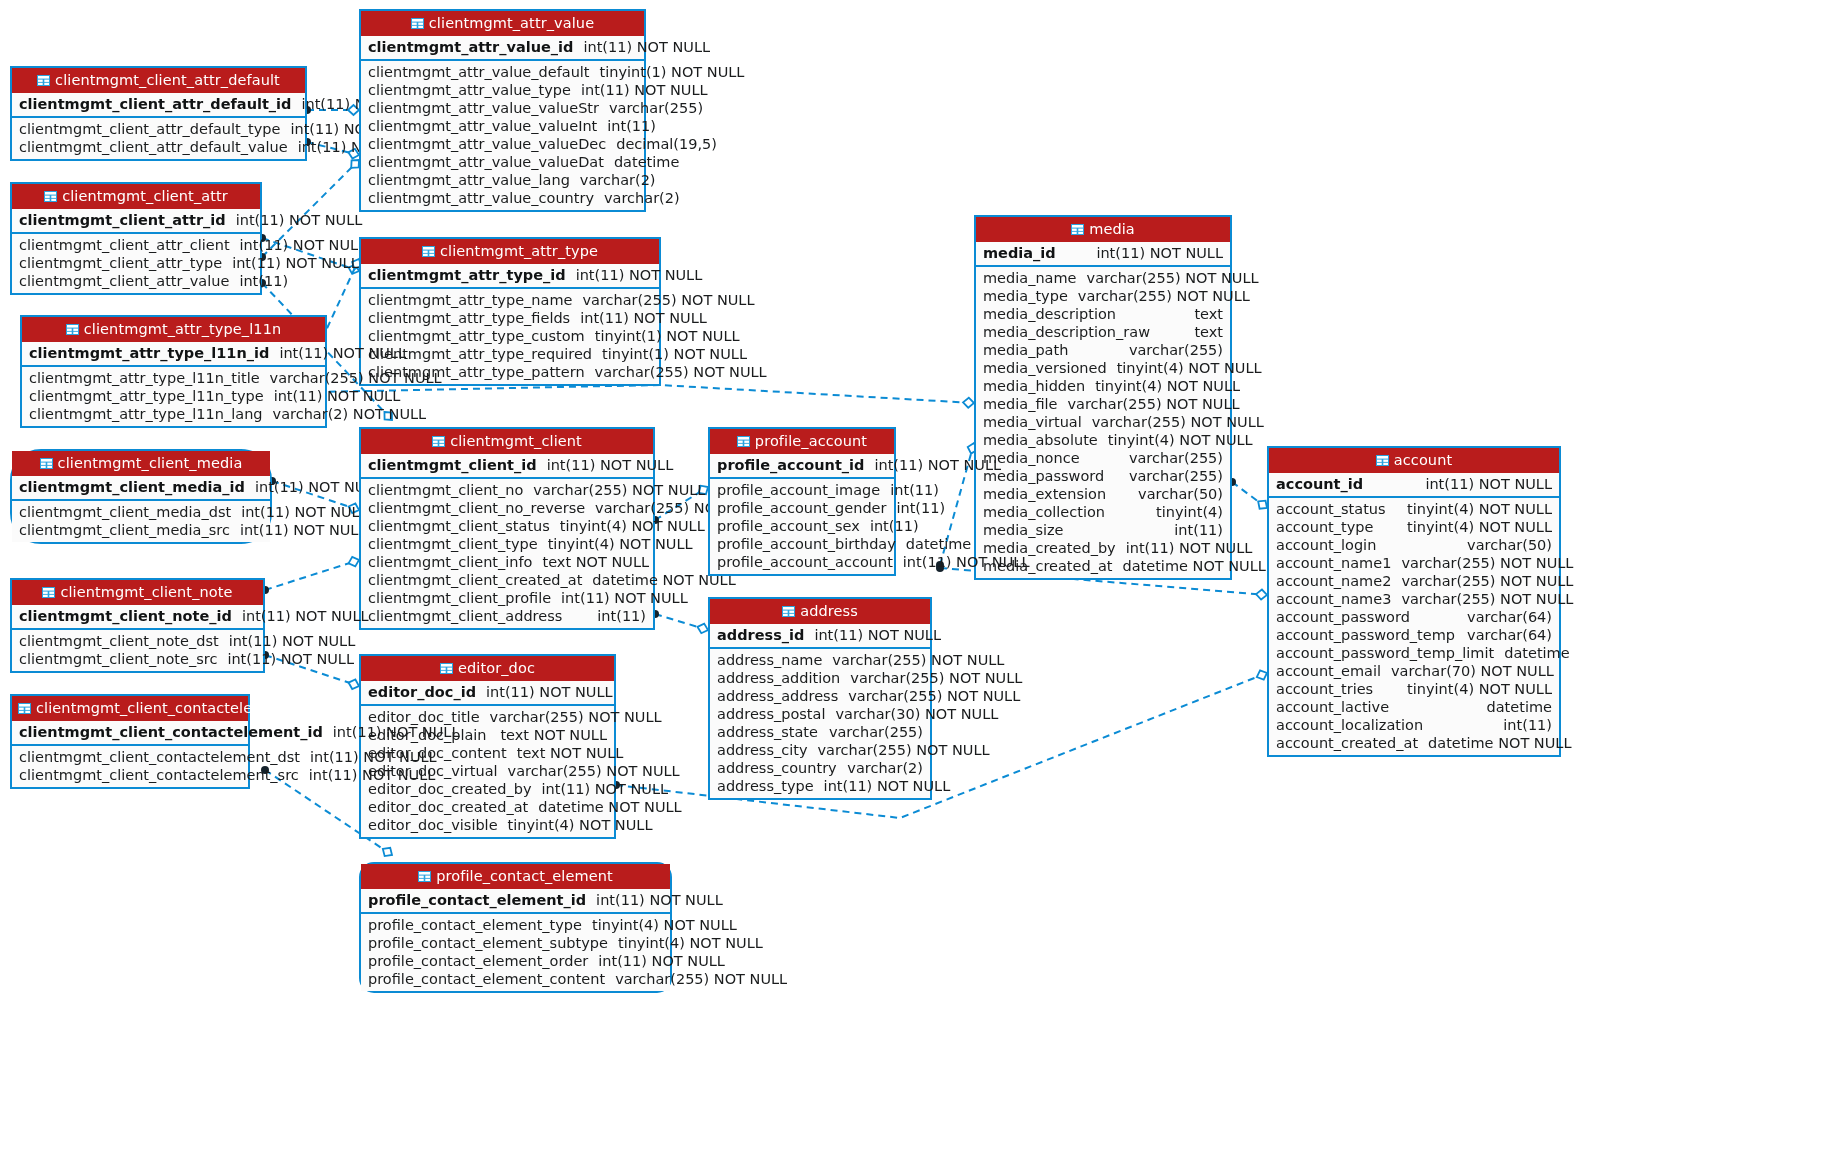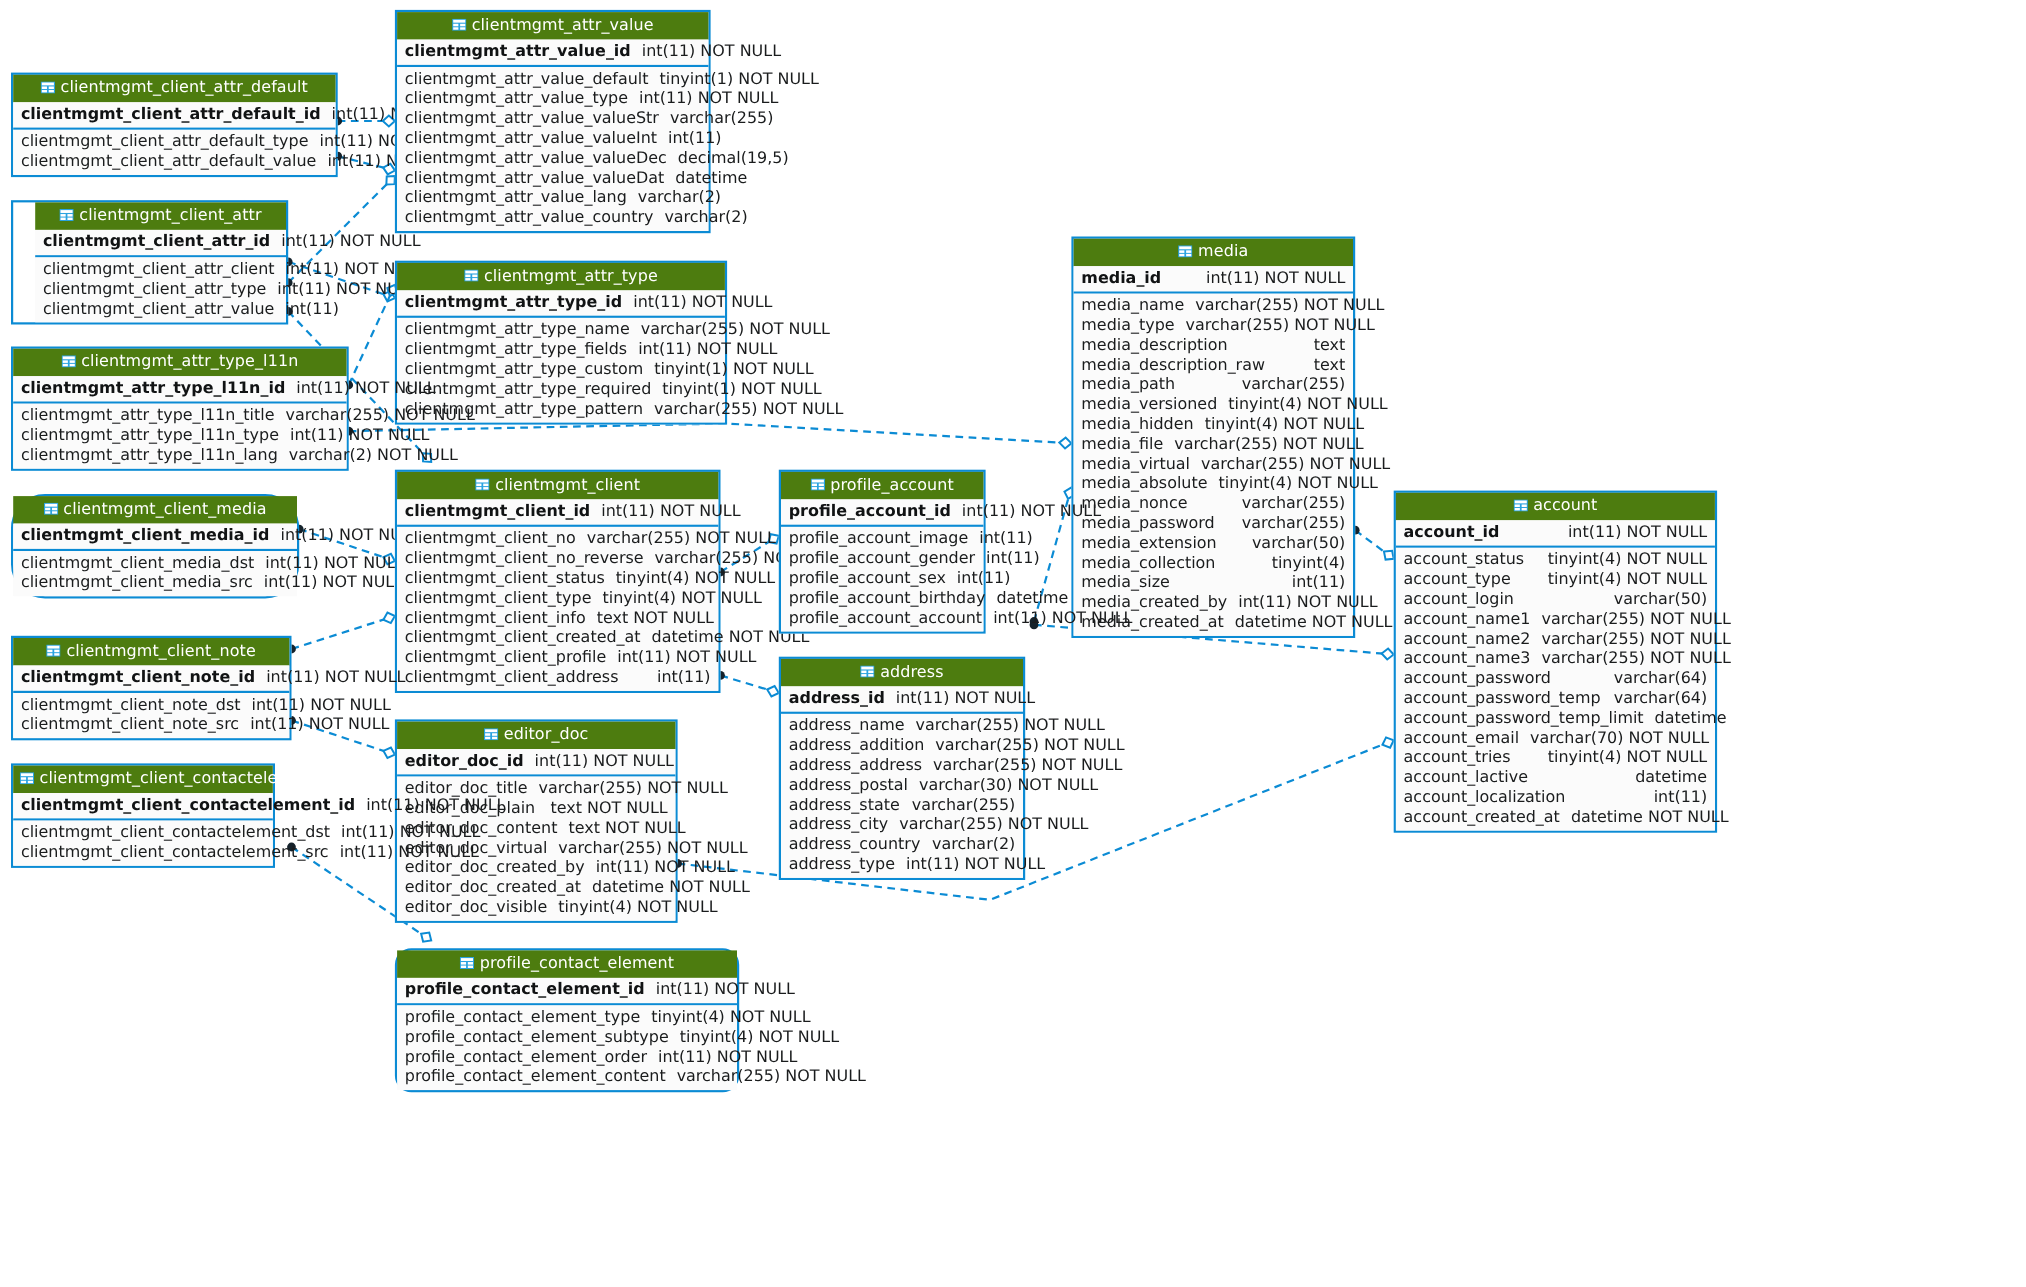--- a/index.html
+++ b/index.html
@@ -25,21 +25,21 @@
     z-index: 1;
   }
   .entity {
     position: absolute;
     background: #ffffff;
     border: 2px solid #0b8bd4;
     box-sizing: border-box;
     z-index: 3;
   }
   .entity-header {
-    background: #4d7c0f;
+    background: #b91c1c;
     color: #ffffff;
     font-size: 14.5px;
     text-align: center;
     padding: 4px 6px 5px 6px;
     white-space: nowrap;
     letter-spacing: 0.1px;
   }
   .tbl-icon {
     display: inline-block;
     width: 13px;
@@ -247,21 +247,21 @@
         <div class="field">
           <span class="fname">clientmgmt_attr_value_lang</span>
           <span class="ftype">varchar(2)</span>
         </div>
         <div class="field">
           <span class="fname">clientmgmt_attr_value_country</span>
           <span class="ftype">varchar(2)</span>
         </div>
       </div>
     </div>
-    <div class="entity" style="left: 10px; top: 182px; width: 252px; padding-left: 20px;">
+    <div class="entity" style="left: 10px; top: 182px; width: 252px;">
       <div class="entity-header"><span class="tbl-icon"><svg width="13" height="11" viewBox="0 0 13 11">
             <rect x="0" y="0" width="13" height="11" fill="#2aa3e0"></rect>
             <rect x="1" y="1" width="11" height="2.6" fill="#ffffff"></rect>
             <rect x="1" y="4.6" width="4.7" height="2.3" fill="#ffffff"></rect>
             <rect x="7.3" y="4.6" width="4.7" height="2.3" fill="#ffffff"></rect>
             <rect x="1" y="7.8" width="4.7" height="2.2" fill="#ffffff"></rect>
             <rect x="7.3" y="7.8" width="4.7" height="2.2" fill="#ffffff"></rect>
           </svg></span><span>clientmgmt_client_attr</span></div>
       <div class="entity-pk">
         <span class="fname">clientmgmt_client_attr_id</span>
@@ -311,21 +311,21 @@
         <div class="field">
           <span class="fname">clientmgmt_attr_type_required</span>
           <span class="ftype">tinyint(1) NOT NULL</span>
         </div>
         <div class="field">
           <span class="fname">clientmgmt_attr_type_pattern</span>
           <span class="ftype">varchar(255) NOT NULL</span>
         </div>
       </div>
     </div>
-    <div class="entity" style="left: 10px; top: 315px; width: 307px;">
+    <div class="entity" style="left: 20px; top: 315px; width: 307px;">
       <div class="entity-header"><span class="tbl-icon"><svg width="13" height="11" viewBox="0 0 13 11">
             <rect x="0" y="0" width="13" height="11" fill="#2aa3e0"></rect>
             <rect x="1" y="1" width="11" height="2.6" fill="#ffffff"></rect>
             <rect x="1" y="4.6" width="4.7" height="2.3" fill="#ffffff"></rect>
             <rect x="7.3" y="4.6" width="4.7" height="2.3" fill="#ffffff"></rect>
             <rect x="1" y="7.8" width="4.7" height="2.2" fill="#ffffff"></rect>
             <rect x="7.3" y="7.8" width="4.7" height="2.2" fill="#ffffff"></rect>
           </svg></span><span>clientmgmt_attr_type_l11n</span></div>
       <div class="entity-pk">
         <span class="fname">clientmgmt_attr_type_l11n_id</span>

